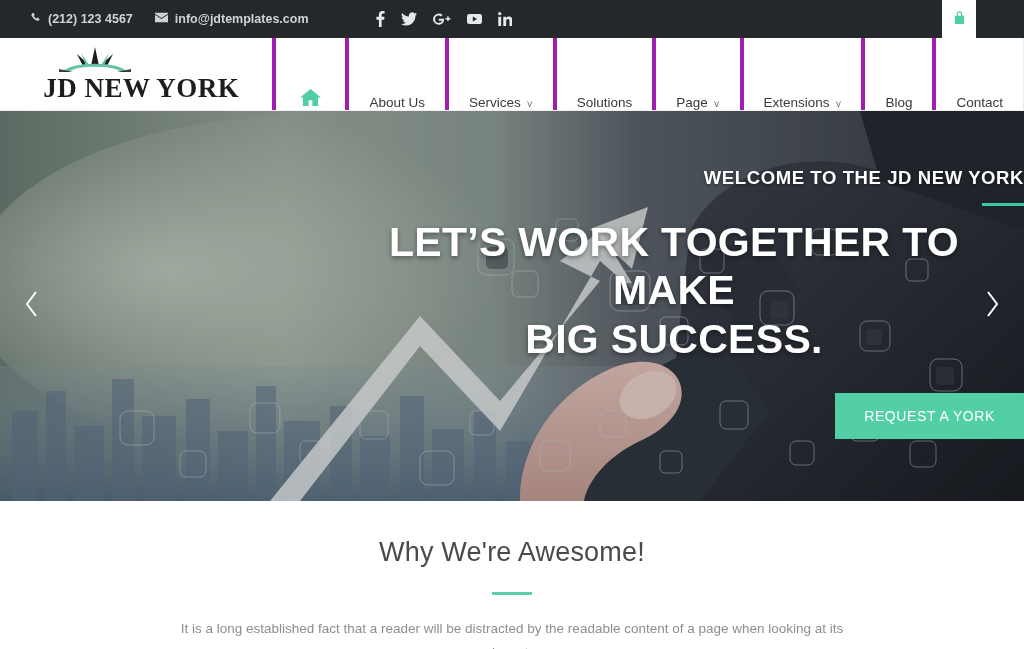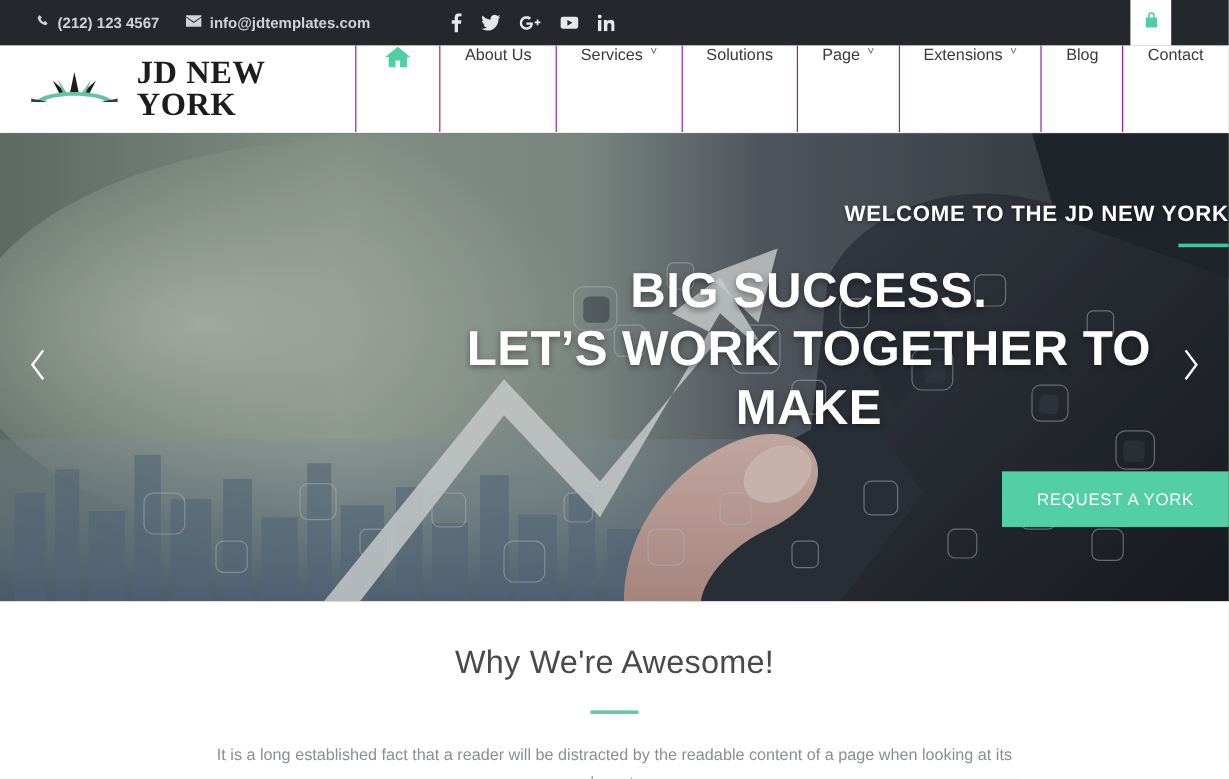--- a/index.html
+++ b/index.html
@@ -32,32 +32,32 @@
 
   
   .header {
     height:73px; background:#fff; display:flex; align-items:stretch;
     position:relative; border-bottom:1px solid #f0f0f0;
   }
   .logo-wrap {
     width:340px; display:flex; align-items:center; justify-content:center;
     padding-left:10px;
   }
-  .logo { display:flex; flex-direction:row; align-items:center; }
+  .logo { display:flex; flex-direction:column; }
   .logo-mark { margin-bottom:-2px; }
   .logo-text {
     font-family:"Liberation Serif", serif;
     font-size:27px; font-weight:bold; letter-spacing:0.5px;
     color:#1d1d1d; line-height:1;
   }
   .nav { display:flex; align-items:stretch; flex:1; }
   .nav-item {
-    display:flex; align-items:flex-start; justify-content:center;
+    display:flex; align-items:flex-end; justify-content:center;
     padding:0 20px; font-size:13.5px; color:#3a3a3a;
-    border-left:1px solid #a21caf; cursor:pointer; white-space:nowrap;
+    border-left:4px solid #a21caf; cursor:pointer; white-space:nowrap;
   }
   .nav-item:last-child { border-right:1px solid #ececec; }
   .nav-item.home { padding:0 24px; }
   .nav-item .caret { margin-left:6px; font-size:10px; color:#666; }
   .nav-home-icon svg { fill:#4ecfa4; }
 
   
   .hero {
     height:390px; position:relative; overflow:hidden;
     background:#5c6763;
@@ -323,22 +323,22 @@
       <rect x="866" y="218" width="16" height="16" rx="4"></rect>
       <rect x="936" y="256" width="18" height="18" rx="4"></rect>
     </g>
   </svg>
   <div class="hero-overlay"></div>
 
   <div class="hero-content">
     <div class="hero-kicker">WELCOME TO THE JD NEW YORK</div>
     <div class="hero-divider"></div>
     <div class="hero-title">
+      <div>LET’S WORK TOGETHER TO MAKE</div>
       <div>BIG SUCCESS.</div>
-      <div>LET’S WORK TOGETHER TO MAKE</div>
     </div>
     <div class="hero-buttons">
       <div class="btn btn-primary">REQUEST A YORK</div>
     </div>
   </div>
 
   <div class="hero-arrow left">
     <span>
       <svg width="20" height="30" viewBox="0 0 20 30" fill="none" stroke-width="2">
           <path d="M14 3 L5 15 L14 27"></path>

